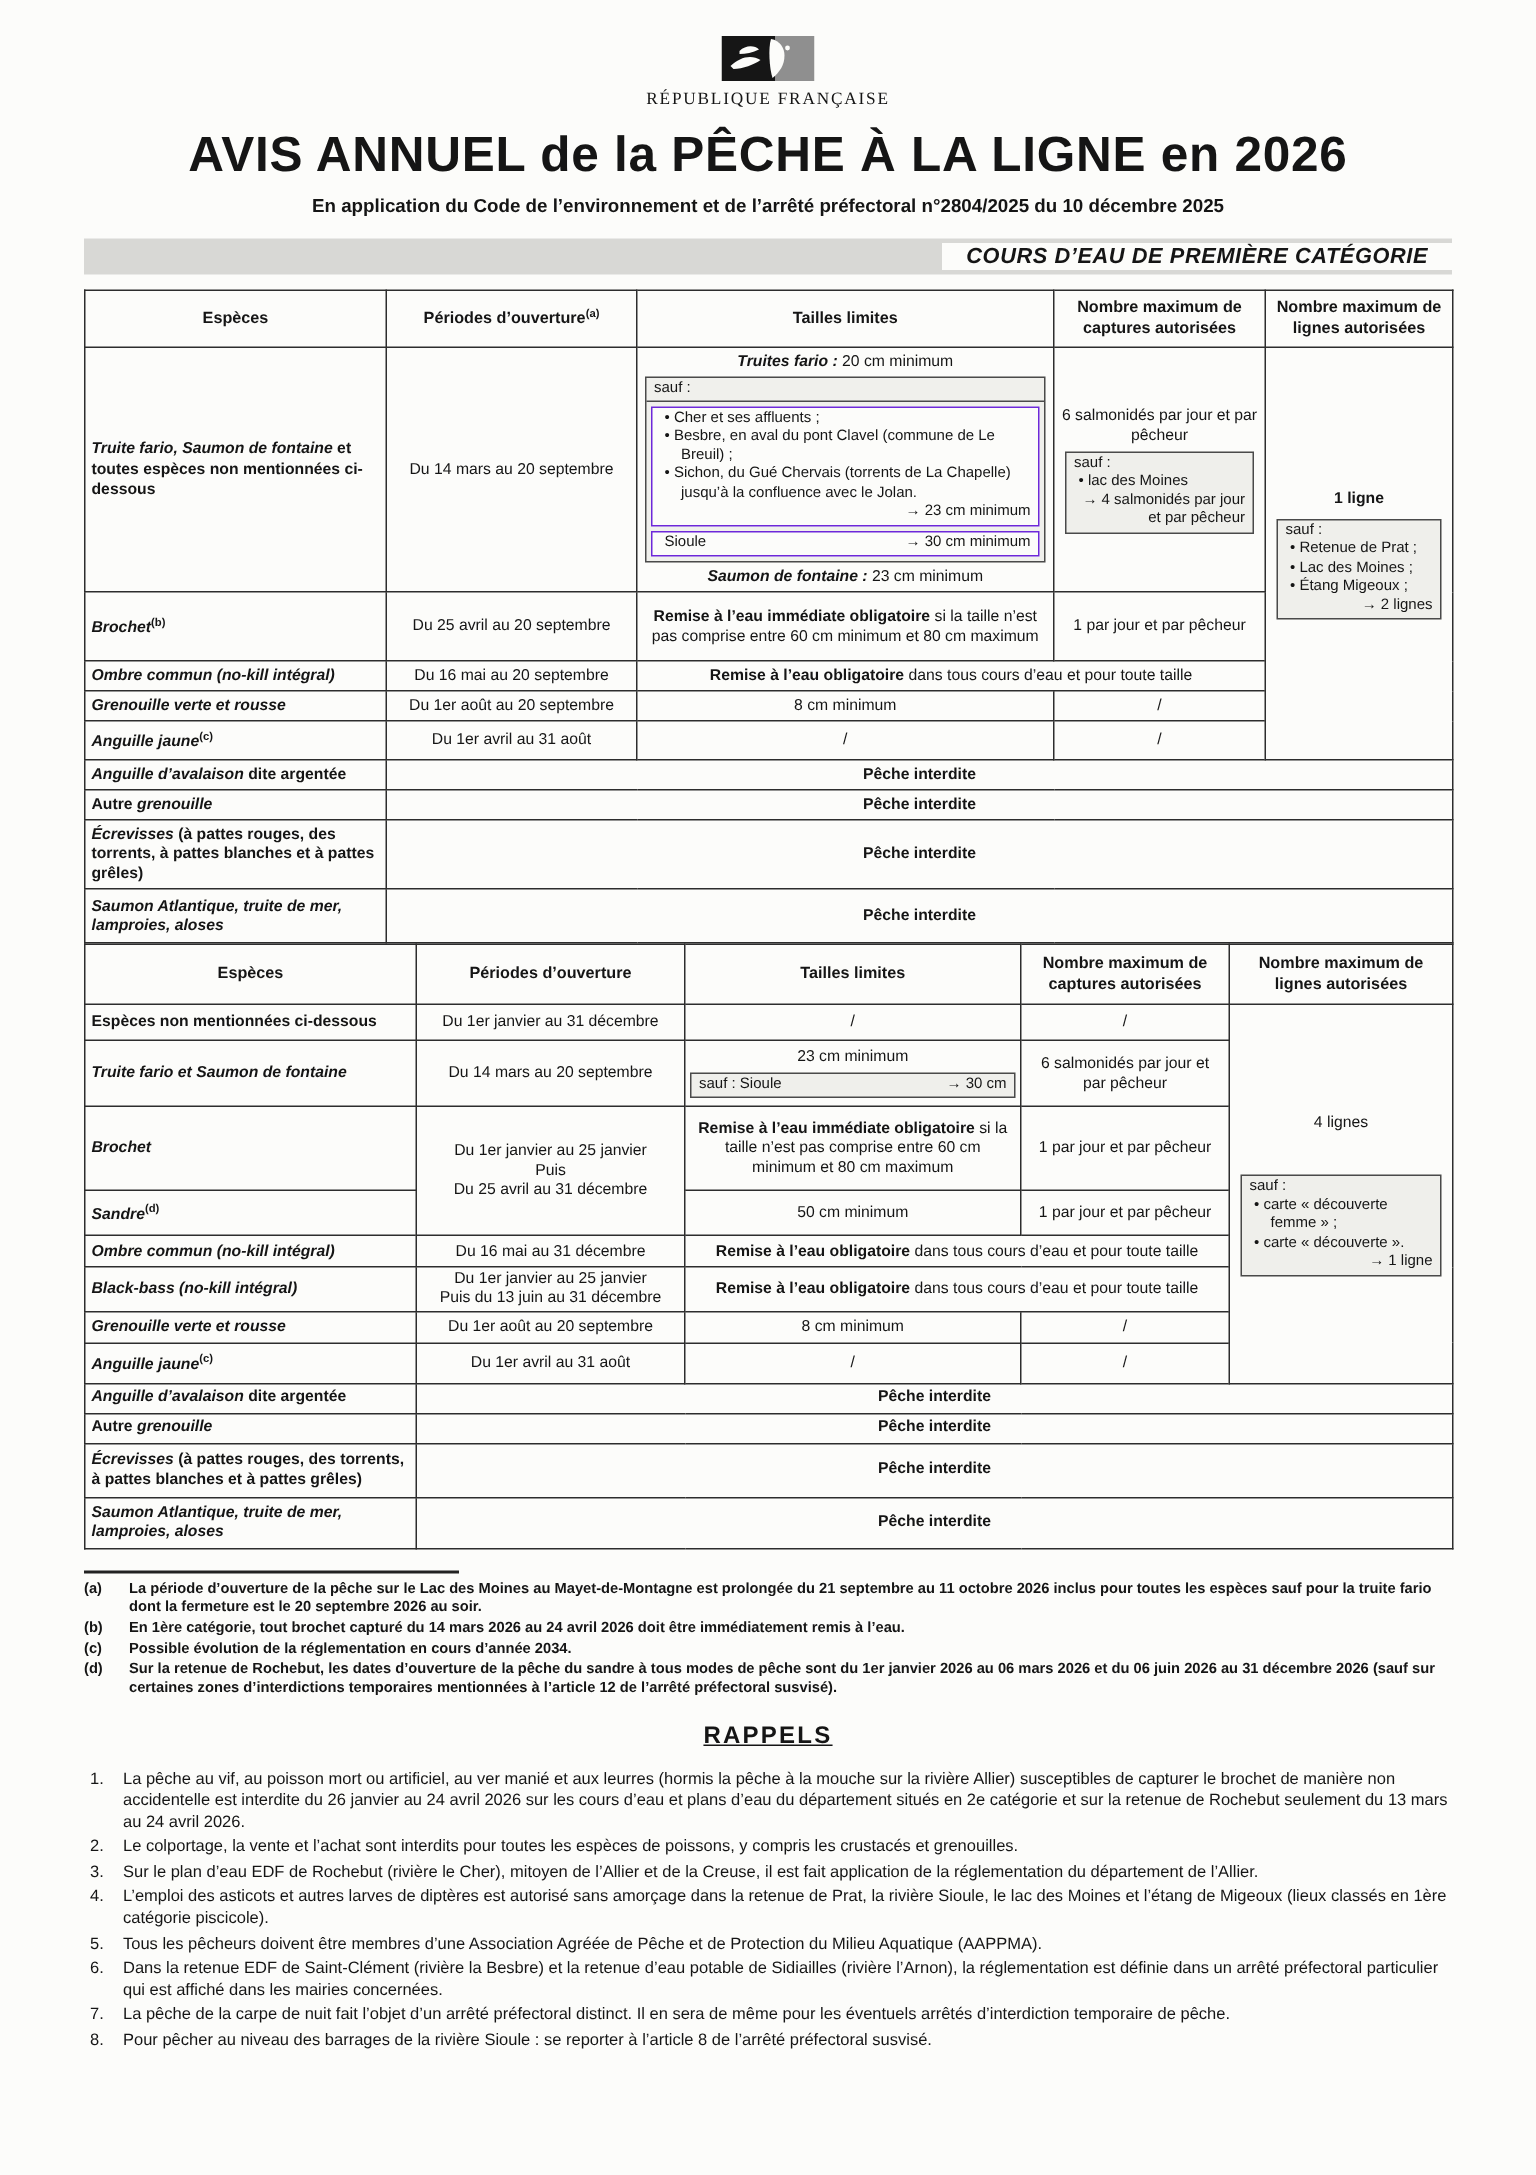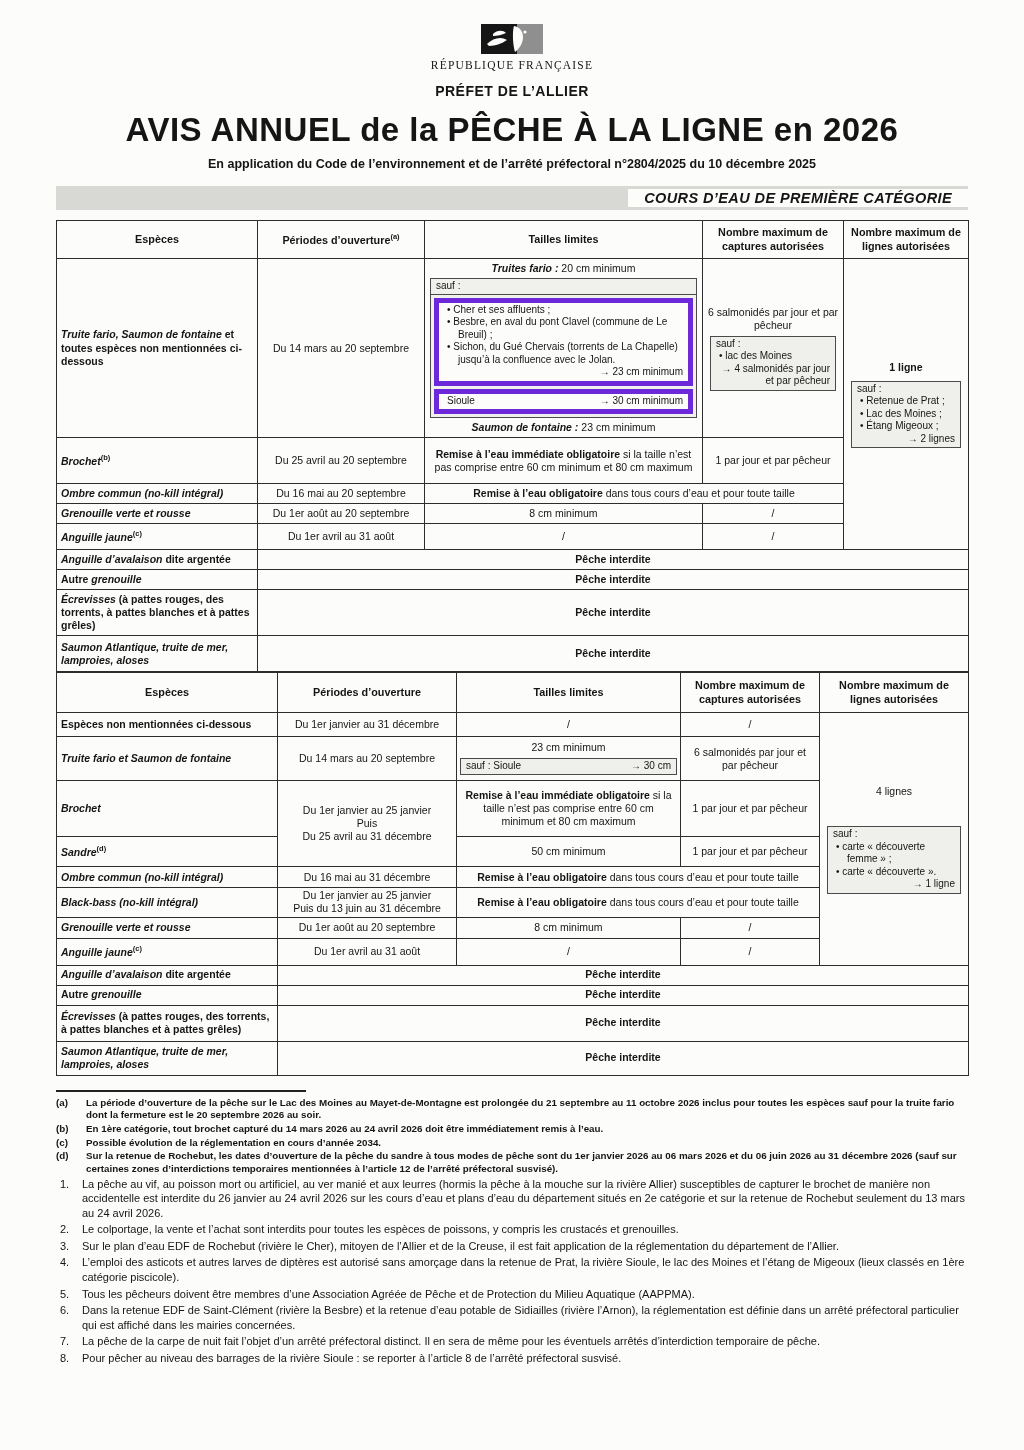--- a/index.html
+++ b/index.html
@@ -40,21 +40,21 @@
   .saufbox{border:1px solid #4a4a4a;background:#efefeb;margin:3px 3px;padding:1px 5px 2px;text-align:left;font-size:10px;font-weight:normal;}
   .sauf-lbl{text-align:left;}
   .blist{list-style:none;margin:0;padding:0 0 0 3px;}
   .blist li{padding-left:11px;text-indent:-11px;}
   .blist li::before{content:"•  ";}
   .arrow-r{text-align:right;}
 
   
   .saufblock{border:1px solid #4a4a4a;background:#f0f0ec;margin:2px 3px;text-align:left;font-size:10px;font-weight:normal;}
   .saufblock .sauf-hd{padding:1px 5px;border-bottom:1px solid #4a4a4a;}
-  .inner-box{border:5px solid #6d28d9;background:#fcfcfa;margin:3px;padding:1px 5px 2px;}
+  .inner-box{border:1px solid #6d28d9;background:#fcfcfa;margin:3px;padding:1px 5px 2px;}
   .inner-row{display:flex;justify-content:space-between;}
   .tl-line{text-align:center;padding:1px 0;}
 
   .lines-cell{vertical-align:middle;}
   .lines-main{text-align:center;font-weight:bold;padding:4px 0;}
   .cap-main{text-align:center;padding:3px 0 1px;}
 
   
   .fn-sep{width:250px;border-top:2px solid #222;margin:14px 0 5px;}
   .fn{display:flex;font-size:9.8px;font-weight:bold;line-height:1.3;margin-bottom:1px;}
@@ -77,21 +77,20 @@
       <svg width="62" height="30" viewBox="0 0 62 30" aria-hidden="true">
         <rect x="0" y="0" width="36" height="30" fill="#161616"></rect>
         <rect x="36" y="0" width="26" height="30" fill="#8f8f8f"></rect>
         <path d="M6 20 C12 14, 20 12, 26 16 C22 19, 14 22, 8 22 Z" fill="#fcfcfa"></path>
         <path d="M12 10 C16 6, 22 6, 25 9 C21 11, 16 12, 12 12 Z" fill="#fcfcfa"></path>
         <path d="M33 2 C39 3, 42 8, 42 13 C42 19, 39 24, 34 28 C32 22, 31 8, 33 2 Z" fill="#fcfcfa"></path>
         <circle cx="44" cy="8" r="1.6" fill="#fcfcfa"></circle>
       </svg>
     </span>
     <div class="republic">RÉPUBLIQUE FRANÇAISE</div>
-    <div class="prefect">PRÉFET DE L’ALLIER</div>
     <div class="title">AVIS ANNUEL de la PÊCHE À LA LIGNE en 2026</div>
     <div class="subtitle">En application du Code de l’environnement et de l’arrêté préfectoral n°2804/2025 du 10 décembre 2025</div>
   </div>
 
   <div class="banner">
     <span>COURS D’EAU DE PREMIÈRE CATÉGORIE</span>
   </div>
 
   <table>
     <colgroup>
@@ -329,20 +328,21 @@
     <div class="fn">
       <span class="lbl">(c)</span>
       <span class="txt">Possible évolution de la réglementation en cours d’année 2034.</span>
     </div>
     <div class="fn">
       <span class="lbl">(d)</span>
       <span class="txt">Sur la retenue de Rochebut, les dates d’ouverture de la pêche du sandre à tous modes de pêche sont du 1er janvier 2026 au 06 mars 2026 et du 06 juin 2026 au 31 décembre 2026 (sauf sur certaines zones d’interdictions temporaires mentionnées à l’article 12 de l’arrêté préfectoral susvisé).</span>
     </div>
   </div>
 
+  <div class="rappels-title">RAPPELS</div>
   <div>
     <div class="rp">
       <span class="num">1.</span>
       <span class="txt">La pêche au vif, au poisson mort ou artificiel, au ver manié et aux leurres (hormis la pêche à la mouche sur la rivière Allier) susceptibles de capturer le brochet de manière non accidentelle est interdite du 26 janvier au 24 avril 2026 sur les cours d’eau et plans d’eau du département situés en 2e catégorie et sur la retenue de Rochebut seulement du 13 mars au 24 avril 2026.</span>
     </div>
     <div class="rp">
       <span class="num">2.</span>
       <span class="txt">Le colportage, la vente et l’achat sont interdits pour toutes les espèces de poissons, y compris les crustacés et grenouilles.</span>
     </div>
     <div class="rp">

